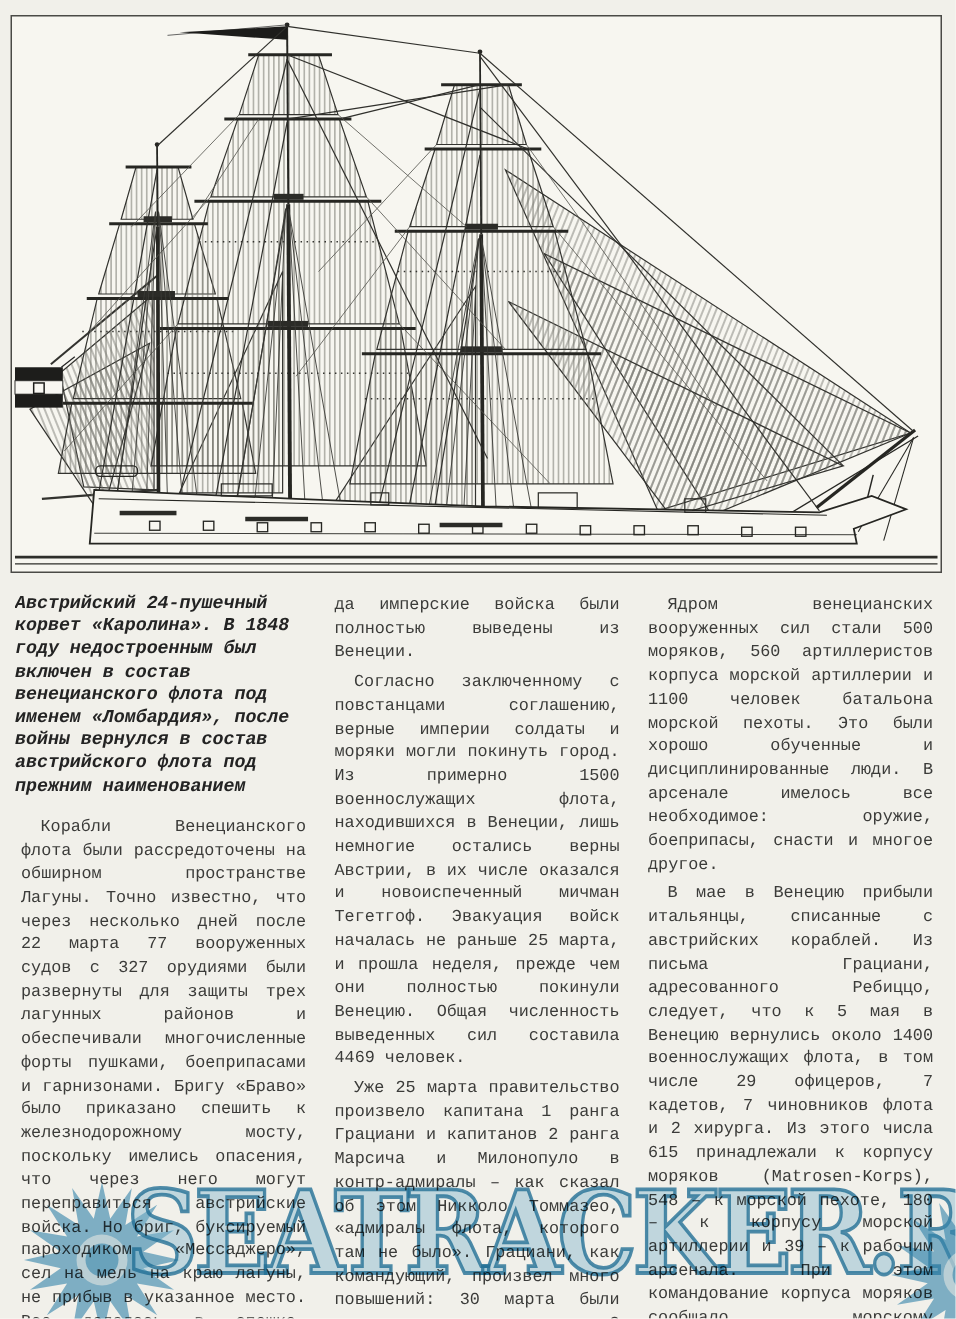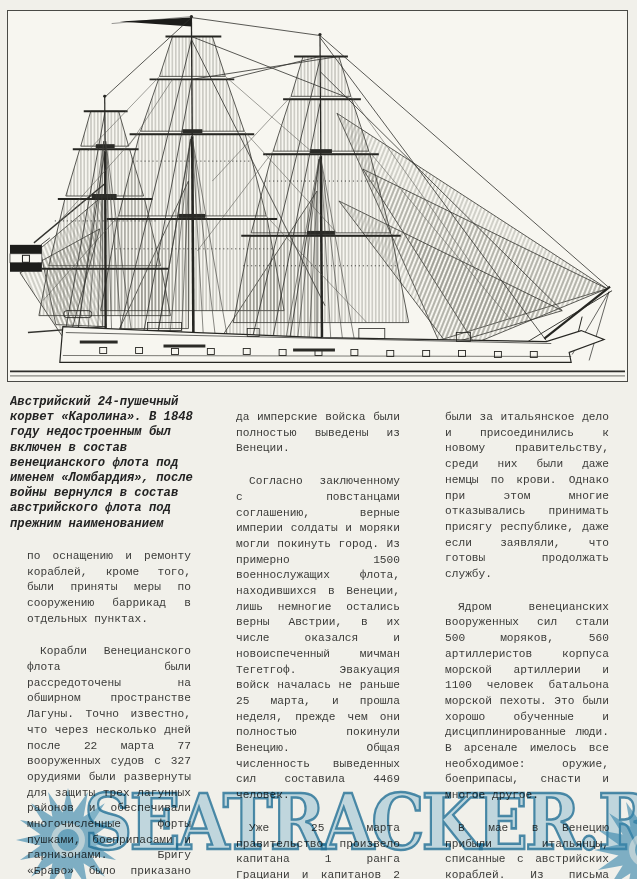--- a/index.html
+++ b/index.html
@@ -17,21 +17,21 @@
   
   .textgrid{
     position:absolute;left:10px;top:393px;width:616px;height:486px;
     display:grid;grid-template-columns:198px 198px 198px;column-gap:11px;font-family:Liberation Mono, monospace;
   }
   .col{
     height:486px;overflow:hidden;
     font-size:11.2px;line-height:15.7px;color:#3b3b39;
     text-align:justify;
   }
-  .col p{margin:17px;}
+  .col p{margin:4px;}
   .col p.indent{text-indent:13px;}
   .caption{
     font-weight:bold;font-style:italic;font-size:12.2px;line-height:15.2px;
     color:#232323;margin:2px 0 13px 0 !important;text-align:left;
   }
   
   .watermark{
     position:absolute;left:0;top:780px;width:637px;height:99px;
     pointer-events:none;mix-blend-mode:multiply;
   }
@@ -254,30 +254,28 @@
     <rect x="72" y="330" width="38" height="3"></rect>
     <rect x="156" y="334" width="42" height="3"></rect>
     <rect x="286" y="338" width="42" height="3"></rect>
   </g>
 </svg>
 </div>
 
 <div class="textgrid">
   <div class="col">
     <p class="caption">Австрийский 24-пушечный корвет «Каролина». В 1848 году недостроенным был включен в состав венецианского флота под именем «Ломбардия», после войны вернулся в состав австрийского флота под прежним наименованием</p>
-    <p>по оснащению и ремонту кораблей, кроме того, были приняты меры по сооружению баррикад в отдельных пунктах.</p>
     <p class="indent">Корабли Венецианского флота были рассредоточены на обширном пространстве Лагуны. Точно известно, что через несколько дней после 22 марта 77 вооруженных судов с 327 орудиями были развернуты для защиты трех лагунных районов и обеспечивали многочисленные форты пушками, боеприпасами и гарнизонами. Бригу «Браво» было приказано спешить к железнодорожному мосту, поскольку имелись опасения, что через него могут переправиться австрийские войска. Но бриг, буксируемый пароходиком «Мессаджеро», сел на мель на краю лагуны, не прибыв в указанное место. Все делалось в спешке. Пироги «Тартара», «Персеверанте» и «Эвридика» вышли из арсенала, снаряженные на скорую руку. Помимо оборудования кораблей и фортов, внутренние каналы защищали затоплением кораблей и баррикадами. В наиболее важных точках устанавливались телеграфные станции. Во Франции закупили 20 тысяч единиц стрелкового оружия. Более спокойный темп наступил только ког-</p>
   </div>
   <div class="col">
     <p>да имперские войска были полностью выведены из Венеции.</p>
     <p class="indent">Согласно заключенному с повстанцами соглашению, верные империи солдаты и моряки могли покинуть город. Из примерно 1500 военнослужащих флота, находившихся в Венеции, лишь немногие остались верны Австрии, в их числе оказался и новоиспеченный мичман Тегетгоф. Эвакуация войск началась не раньше 25 марта, и прошла неделя, прежде чем они полностью покинули Венецию. Общая численность выведенных сил составила 4469 человек.</p>
     <p class="indent">Уже 25 марта правительство произвело капитана 1 ранга Грациани и капитанов 2 ранга Марсича и Милонопуло в контр-адмиралы – как сказал об этом Никколо Томмазео, «адмиралы флота, которого там не было». Грациани, как командующий, произвел много повышений: 30 марта были назначены три капитана 2 ранга и пять капитанов 3 ранга, восемь старших лейтенантов, десять лейтенантов и девять старших мичманов, а также один лейтенант и четыре старших мичмана из тех, кто, узнав о событиях, немедленно отправились в Венецию. Командиры и экипажи кораблей «Пальма», «Фуриоза» и «Фульминанте» тоже получили повышение. Также было много повышений в морской артиллерии, морской пехоте и корпусе кораблестроителей. Грациани нанял несколько капитанов торгового флота в качестве так называемых вспомогательных офицеров на военные корабли. Офицеры по большей части</p>
   </div>
   <div class="col">
-    <p>были за итальянское дело и присоединились к новому правительству, среди них были даже немцы по крови. Однако при этом многие отказывались принимать присягу республике, даже если заявляли, что готовы продолжать службу.</p>
     <p class="indent">Ядром венецианских вооруженных сил стали 500 моряков, 560 артиллеристов корпуса морской артиллерии и 1100 человек батальона морской пехоты. Это были хорошо обученные и дисциплинированные люди. В арсенале имелось все необходимое: оружие, боеприпасы, снасти и многое другое.</p>
     <p class="indent">В мае в Венецию прибыли итальянцы, списанные с австрийских кораблей. Из письма Грациани, адресованного Ребиццо, следует, что к 5 мая в Венецию вернулись около 1400 военнослужащих флота, в том числе 29 офицеров, 7 кадетов, 7 чиновников флота и 2 хирурга. Из этого числа 615 принадлежали к корпусу моряков (Matrosen-Korps), 548 – к морской пехоте, 180 – к корпусу морской артиллерии и 39 – к рабочим арсенала. При этом командование корпуса моряков сообщало морскому командованию, что оставшиеся у австрийцев экипажи из корпуса моряков имеют численность 672 человека – это число моряков, оставшихся верными Австрии после списания итальянских членов экипажей (по австрийским данным, у них осталось 665 человек).</p>
 
   </div>
 </div>
 
 <div class="watermark">
   <svg class="wm-star" style="left:10px;top:2px;" width="116" height="116" viewBox="0 0 116 116">
     <g transform="translate(58,58)">
       <polygon fill="rgba(58,142,188,0.62)" points="52,0 27.5,5.5 48,19.9 23.3,15.6 36.8,36.8 15.6,23.3 19.9,48 5.5,27.5 0,52 -5.5,27.5 -19.9,48 -15.6,23.3 -36.8,36.8 -23.3,15.6 -48,19.9 -27.5,5.5 -52,0 -27.5,-5.5 -48,-19.9 -23.3,-15.6 -36.8,-36.8 -15.6,-23.3 -19.9,-48 -5.5,-27.5 0,-52 5.5,-27.5 19.9,-48 15.6,-23.3 36.8,-36.8 23.3,-15.6 48,-19.9 27.5,-5.5"></polygon>

